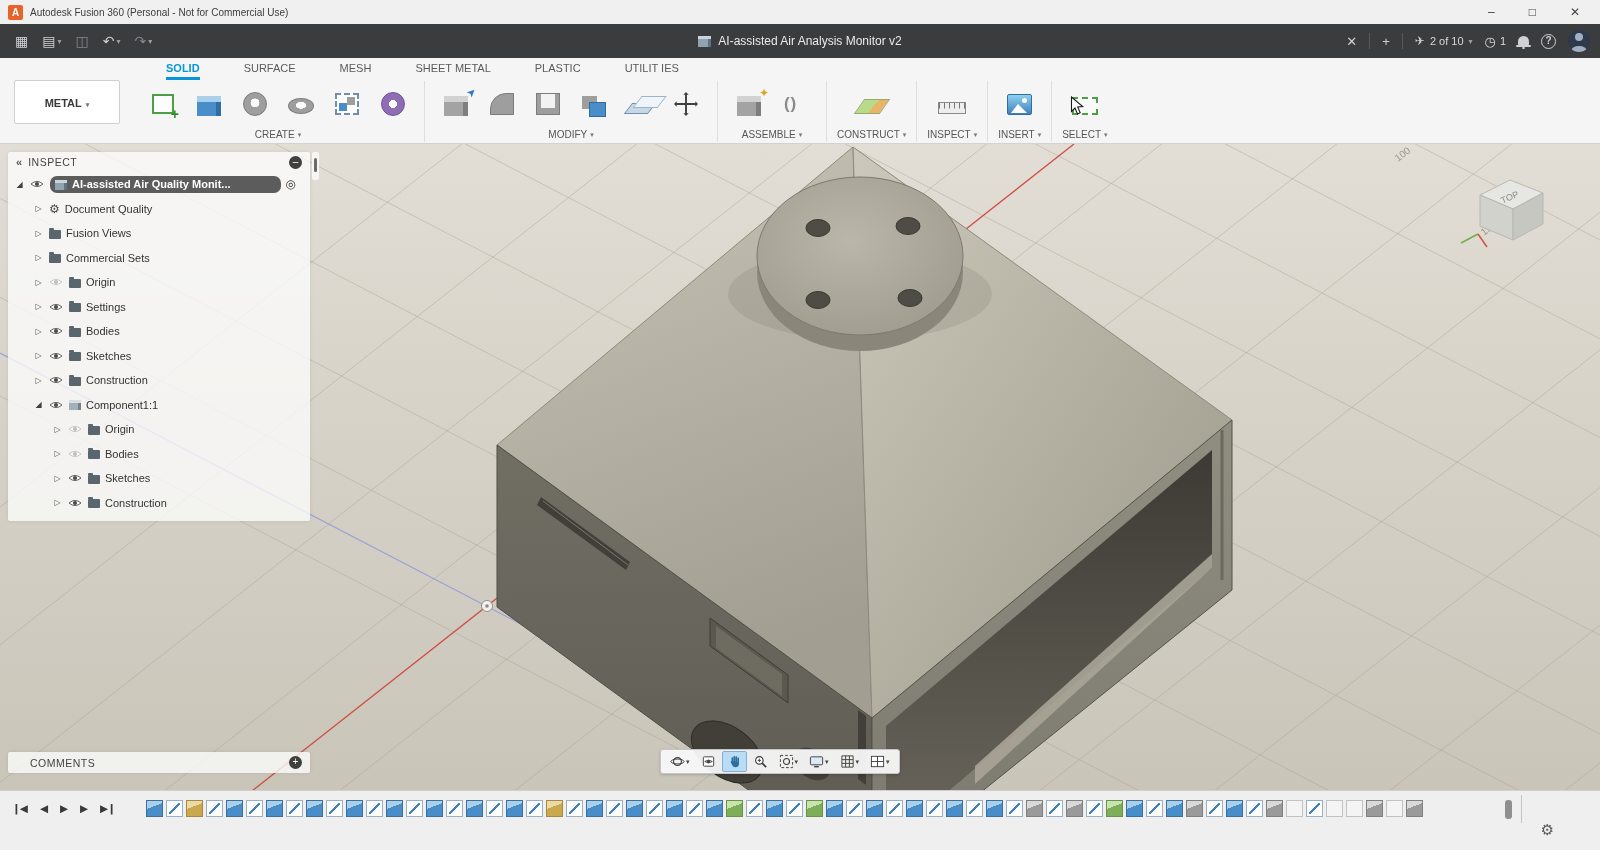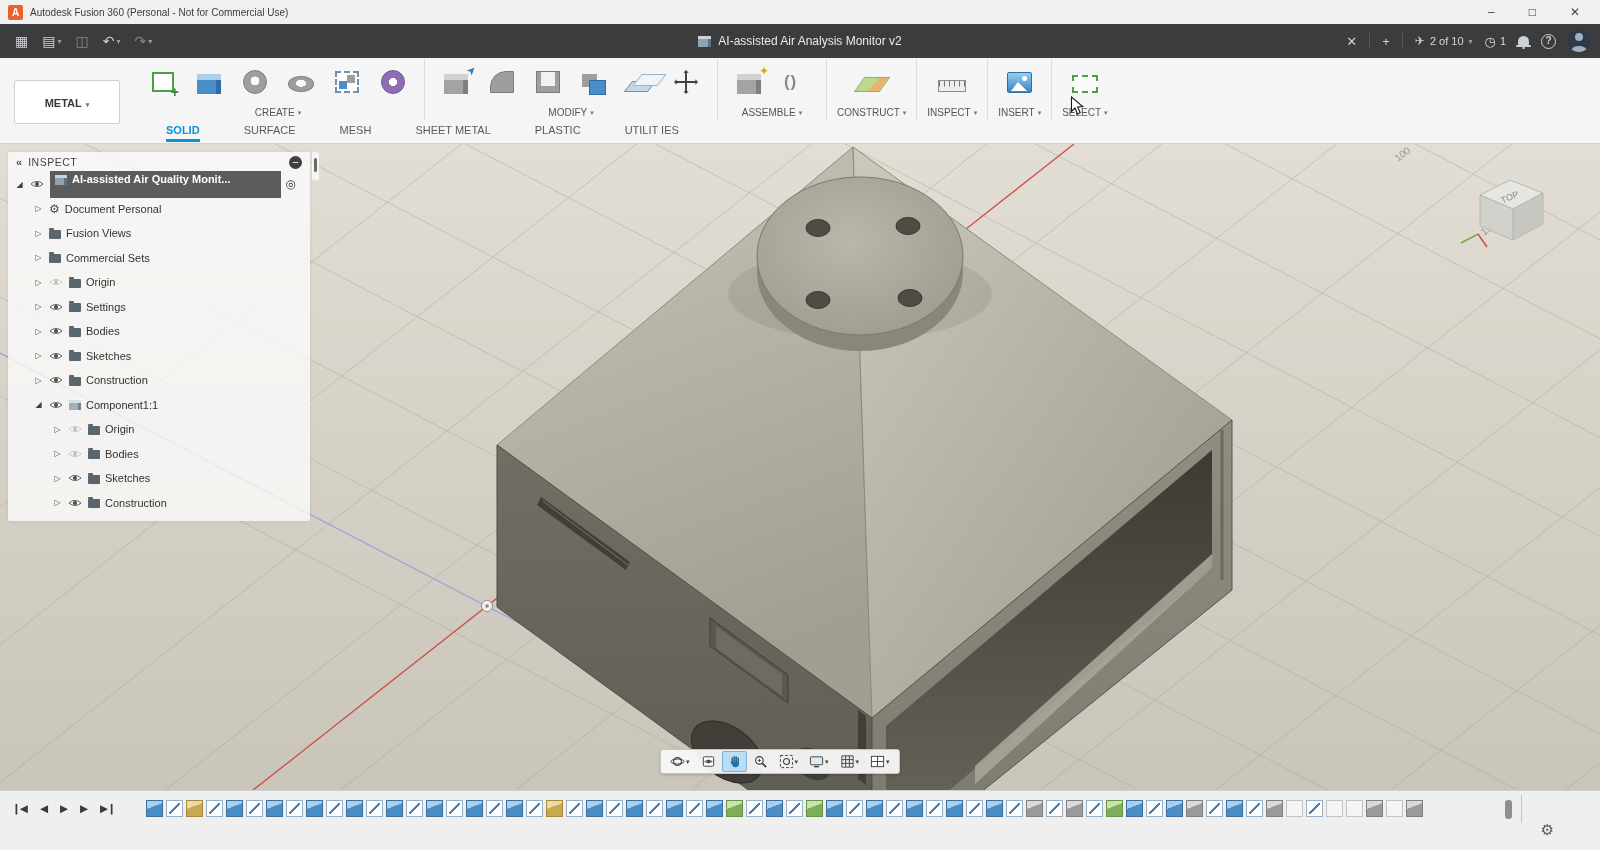--- a/index.html
+++ b/index.html
@@ -110,21 +110,21 @@
   .arrow { width:11px; font-size:8px; color:#555; text-align:center; flex:none; }
   .arrow.exp { color:#3f3f3f; }
   .eye { width:15px; height:13px; flex:none; display:inline-flex; align-items:center; }
   .minicube { width:12px; height:10px; flex:none;
     background:linear-gradient(to bottom,#c9d4da 0 30%,rgba(0,0,0,0) 30%),linear-gradient(to left,#5f7483 0 22%,rgba(0,0,0,0) 22%),linear-gradient(#8fa3b0,#8fa3b0); }
   .minicube.comp { background:linear-gradient(to bottom,#d8dde0 0 30%,rgba(0,0,0,0) 30%),linear-gradient(to left,#73828c 0 22%,rgba(0,0,0,0) 22%),linear-gradient(#a2b0ba,#a2b0ba); }
   .fold { width:12px; height:9px; background:#5a666e; border-radius:1px; position:relative; margin-top:2px; flex:none; }
   .fold::before { content:""; position:absolute; top:-2px; left:0; width:5px; height:2px; background:#5a666e; border-radius:1px 1px 0 0; }
   .gear-glyph { font-size:12px; color:#4a4a4a; line-height:1; flex:none; }
   .lblwrap { display:flex; align-items:center; gap:5px; min-width:0; }
-  .hl { display:flex; align-items:flex-end; gap:5px; background:#5c5c5c; border-radius:0; padding:2px 8px 13px 5px; color:#fff; font-weight:bold; flex:1; min-width:0; }
+  .hl { display:flex; align-items:flex-end; gap:5px; background:#5c5c5c; border-radius:7px; padding:2px 8px 3px 5px; color:#fff; font-weight:bold; flex:1; min-width:0; }
   .hl .blabel { color:#fff; white-space:nowrap; overflow:hidden; }
   .target { margin-left:auto; color:#2f2f2f; font-size:12px; }
 
   
   #commentsBar { position:absolute; left:8px; bottom:17px; width:302px; height:21px; background:rgba(252,252,252,0.78); border-radius:2px; display:flex; align-items:center; padding:0 8px 0 22px; box-shadow:0 0 4px rgba(0,0,0,0.08); }
   #commentsBar .ctitle { font-size:10.5px; letter-spacing:0.5px; color:#444; }
   .circ-plus { width:13px; height:13px; border-radius:50%; background:#3f3f3f; color:#fff; font-size:10px; line-height:12px; text-align:center; margin-left:auto; }
   .circ-plus::after { content:"+"; }
 
   
@@ -209,139 +209,139 @@
     </div>
     <span class="bell"></span>
     <span class="help"></span>
     <span class="avatar"></span>
   </div>
 </div>
 
 <div id="ribbon">
   <div id="designBtn"><span>METAL</span><span class="gcaret">▾</span></div>
   <div id="ribbonMain">
-    <div id="groupsRow">
-        <div class="rgroup">
-          <div class="rtools">
-            <div class="tool">
-              <span class="ic ic-create-sketch"></span>
-            </div>
-            <div class="tool">
-              <span class="ic ic-extrude"></span>
-            </div>
-            <div class="tool">
-              <span class="ic ic-revolve"></span>
-            </div>
-            <div class="tool">
-              <span class="ic ic-torus"></span>
-            </div>
-            <div class="tool">
-              <span class="ic ic-pattern"></span>
-            </div>
-            <div class="tool">
-              <span class="ic ic-coil"></span>
-            </div>
-          </div>
-          <div class="glabel">
-            <span>CREATE</span>
-            <span class="gcaret">▾</span>
-          </div>
-        </div>
-        <div class="rgroup">
-          <div class="rtools">
-            <div class="tool">
-              <span class="ic ic-press-pull"></span>
-            </div>
-            <div class="tool">
-              <span class="ic ic-fillet"></span>
-            </div>
-            <div class="tool">
-              <span class="ic ic-shell"></span>
-            </div>
-            <div class="tool">
-              <span class="ic ic-combine"></span>
-            </div>
-            <div class="tool">
-              <span class="ic ic-offset-plane"></span>
-            </div>
-            <div class="tool">
-              <span class="ic ic-move"></span>
-            </div>
-          </div>
-          <div class="glabel">
-            <span>MODIFY</span>
-            <span class="gcaret">▾</span>
-          </div>
-        </div>
-        <div class="rgroup">
-          <div class="rtools">
-            <div class="tool">
-              <span class="ic ic-new-component"></span>
-            </div>
-            <div class="tool">
-              <span class="ic ic-joint"></span>
-            </div>
-          </div>
-          <div class="glabel">
-            <span>ASSEMBLE</span>
-            <span class="gcaret">▾</span>
-          </div>
-        </div>
-        <div class="rgroup">
-          <div class="rtools">
-            <div class="tool">
-              <span class="ic ic-construction-plane"></span>
-            </div>
-          </div>
-          <div class="glabel">
-            <span>CONSTRUCT</span>
-            <span class="gcaret">▾</span>
-          </div>
-        </div>
-        <div class="rgroup">
-          <div class="rtools">
-            <div class="tool">
-              <span class="ic ic-measure"></span>
-            </div>
-          </div>
-          <div class="glabel">
-            <span>INSPECT</span>
-            <span class="gcaret">▾</span>
-          </div>
-        </div>
-        <div class="rgroup">
-          <div class="rtools">
-            <div class="tool">
-              <span class="ic ic-insert-image"></span>
-            </div>
-          </div>
-          <div class="glabel">
-            <span>INSERT</span>
-            <span class="gcaret">▾</span>
-          </div>
-        </div>
-        <div class="rgroup">
-          <div class="rtools">
-            <div class="tool">
-              <span class="ic ic-select"></span>
-            </div>
-          </div>
-          <div class="glabel">
-            <span>SELECT</span>
-            <span class="gcaret">▾</span>
-          </div>
-        </div>
-      </div>
     <div id="tabs">
         <div class="rtab active">SOLID</div>
         <div class="rtab">SURFACE</div>
         <div class="rtab">MESH</div>
         <div class="rtab">SHEET METAL</div>
         <div class="rtab">PLASTIC</div>
         <div class="rtab">UTILIT IES</div>
+      </div>
+    <div id="groupsRow">
+        <div class="rgroup">
+          <div class="rtools">
+            <div class="tool">
+              <span class="ic ic-create-sketch"></span>
+            </div>
+            <div class="tool">
+              <span class="ic ic-extrude"></span>
+            </div>
+            <div class="tool">
+              <span class="ic ic-revolve"></span>
+            </div>
+            <div class="tool">
+              <span class="ic ic-torus"></span>
+            </div>
+            <div class="tool">
+              <span class="ic ic-pattern"></span>
+            </div>
+            <div class="tool">
+              <span class="ic ic-coil"></span>
+            </div>
+          </div>
+          <div class="glabel">
+            <span>CREATE</span>
+            <span class="gcaret">▾</span>
+          </div>
+        </div>
+        <div class="rgroup">
+          <div class="rtools">
+            <div class="tool">
+              <span class="ic ic-press-pull"></span>
+            </div>
+            <div class="tool">
+              <span class="ic ic-fillet"></span>
+            </div>
+            <div class="tool">
+              <span class="ic ic-shell"></span>
+            </div>
+            <div class="tool">
+              <span class="ic ic-combine"></span>
+            </div>
+            <div class="tool">
+              <span class="ic ic-offset-plane"></span>
+            </div>
+            <div class="tool">
+              <span class="ic ic-move"></span>
+            </div>
+          </div>
+          <div class="glabel">
+            <span>MODIFY</span>
+            <span class="gcaret">▾</span>
+          </div>
+        </div>
+        <div class="rgroup">
+          <div class="rtools">
+            <div class="tool">
+              <span class="ic ic-new-component"></span>
+            </div>
+            <div class="tool">
+              <span class="ic ic-joint"></span>
+            </div>
+          </div>
+          <div class="glabel">
+            <span>ASSEMBLE</span>
+            <span class="gcaret">▾</span>
+          </div>
+        </div>
+        <div class="rgroup">
+          <div class="rtools">
+            <div class="tool">
+              <span class="ic ic-construction-plane"></span>
+            </div>
+          </div>
+          <div class="glabel">
+            <span>CONSTRUCT</span>
+            <span class="gcaret">▾</span>
+          </div>
+        </div>
+        <div class="rgroup">
+          <div class="rtools">
+            <div class="tool">
+              <span class="ic ic-measure"></span>
+            </div>
+          </div>
+          <div class="glabel">
+            <span>INSPECT</span>
+            <span class="gcaret">▾</span>
+          </div>
+        </div>
+        <div class="rgroup">
+          <div class="rtools">
+            <div class="tool">
+              <span class="ic ic-insert-image"></span>
+            </div>
+          </div>
+          <div class="glabel">
+            <span>INSERT</span>
+            <span class="gcaret">▾</span>
+          </div>
+        </div>
+        <div class="rgroup">
+          <div class="rtools">
+            <div class="tool">
+              <span class="ic ic-select"></span>
+            </div>
+          </div>
+          <div class="glabel">
+            <span>SELECT</span>
+            <span class="gcaret">▾</span>
+          </div>
+        </div>
       </div>
   </div>
 </div>
 
 <div id="viewport">
   <svg id="scene" width="1600" height="646" viewBox="0 0 1600 646">
     <defs>
       <linearGradient id="gFaceL" x1="0" y1="0" x2="0.25" y2="1">
         <stop offset="0" stop-color="#c7c3b5"></stop>
           <stop offset="1" stop-color="#a29e91"></stop>
@@ -470,21 +470,21 @@
           <span class="hl">
             <span class="minicube"></span>
             <span class="blabel">AI-assisted Air Quality Monit...</span>
           </span>
           <span class="target">◎</span>
         </div>
         <div class="brow" style="padding-left: 25px;">
           <span class="arrow">▷</span>
           <span class="lblwrap">
             <span class="gear-glyph">⚙</span>
-            <span class="blabel">Document Personal</span>
+            <span class="blabel">Document Quality</span>
           </span>
         </div>
         <div class="brow" style="padding-left: 25px;">
           <span class="arrow">▷</span>
           <span class="lblwrap">
             <span class="fold"></span>
             <span class="blabel">Fusion Views</span>
           </span>
         </div>
         <div class="brow" style="padding-left: 25px;">
@@ -621,20 +621,24 @@
           </span>
           <span class="lblwrap">
             <span class="fold"></span>
             <span class="blabel">Construction</span>
           </span>
         </div>
       </div>
     <div class="side-handle"></div>
   </div>
 
+  <div id="commentsBar">
+    <span class="ctitle">COMMENTS</span>
+    <span class="circ-plus"></span>
+  </div>
 
   <div id="navbar">
       <div class="nav-btn">
         <span class="nicon">
           <svg width="15" height="15" viewBox="0 0 16 16">
             <circle cx="8" cy="8" r="4.2" fill="none" stroke="#3f3f3f" stroke-width="1.2"></circle>
             <ellipse cx="8" cy="8" rx="7" ry="2.6" fill="none" stroke="#3f3f3f"></ellipse>
           </svg>
         </span>
         <span class="ncaret">▾</span>

